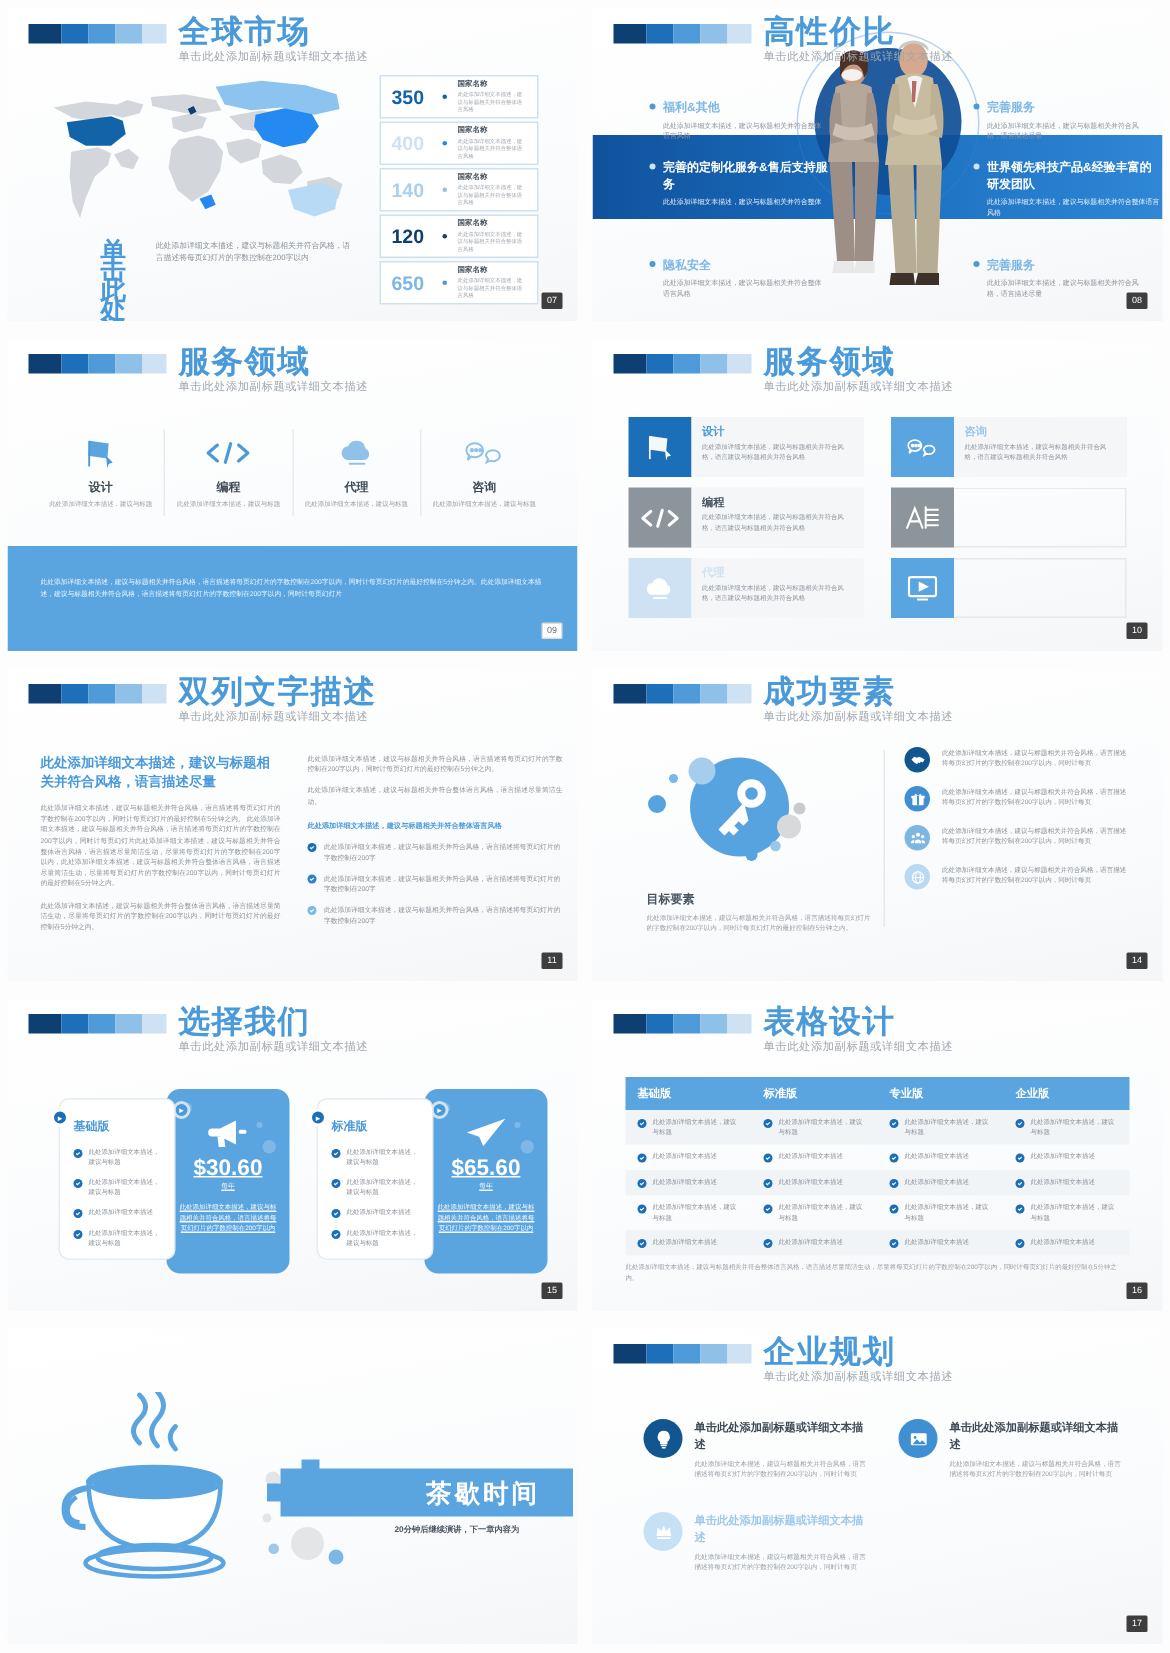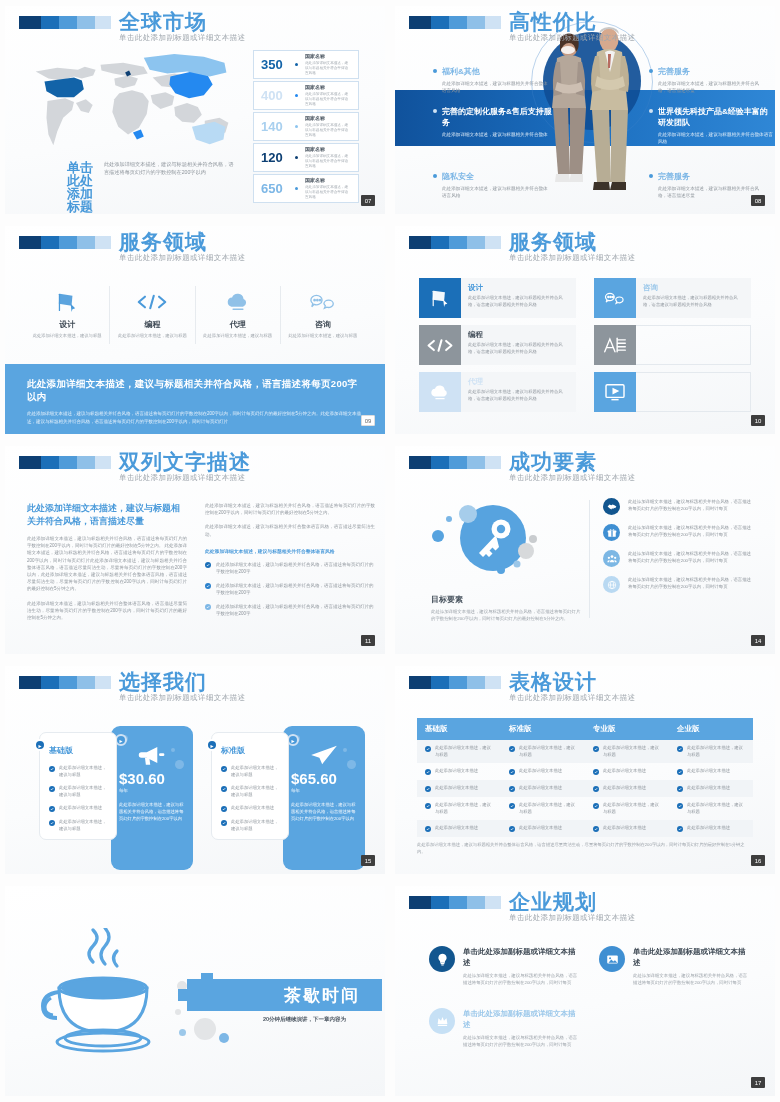--- a/index.html
+++ b/index.html
@@ -54,21 +54,21 @@
     width: 14px; height: 11px; background: #3e3e3e;
     border-radius: 1px; color: #fff; font-size: 6px;
     display: flex; align-items: center; justify-content: center;
   }
   .pg-badge.light { background:#ffffff; color:#6b6b6b; border:1px solid #ddd; }
 
   
   .map-wrap { position:absolute; left:20px; top:42px; width:215px; height:118px; }
   .map-wrap svg { width:100%; height:100%; }
   .map-caption { position:absolute; left:62px; top:155px; width:170px; display:flex; gap:7px; }
-  .map-cap-title { font-size:13px; font-weight:bold; color:#4a9ada; line-height:13px; width:52px; }
+  .map-cap-title { font-size:17px; font-weight:bold; color:#4a9ada; line-height:13px; width:52px; }
   .map-cap-body { font-size:5.2px; color:#8d949b; line-height:7.5px; }
   .stat-list { position:absolute; left:248px; top:44px; width:106px; }
   .stat-row {
     display:flex; align-items:center; gap:7px;
     border:1px solid #cfe0f0; height:29px; padding:0 7px; margin-bottom:2px;
     background:#fff;
   }
   .stat-num { font-size:13px; font-weight:bold; width:27px; }
   .stat-dot { width:3px; height:3px; border-radius:50%; flex:none; }
   .stat-txt { flex:1; }
@@ -152,23 +152,23 @@
   }
   .pr-badge {
     position:absolute; left:-6px; top:6px; width:12px; height:12px; border-radius:50%;
     background:#1b6fb8; border:2px solid #fff; display:flex; align-items:center;
     justify-content:center; color:#fff; font-size:6px;
   }
   .pr-name { font-size:8px; font-weight:bold; color:#4a9ada; margin-bottom:9px; }
   .pr-li { display:flex; gap:4px; margin-bottom:7px; }
   .pr-li span { font-size:4.3px; color:#8d949b; line-height:6.5px; }
   .pr-color {
-    width:82px; height:144px; background:#5aa5e0; border-radius:9px;
-    margin-left:-6px; margin-top:-6px; padding:12px 8px; 
-    position:relative; color:#fff; overflow:hidden;
+    width:82px; height:123px; background:#5aa5e0; border-radius:9px;
+    margin-left:-6px; margin-top:-6px; padding:12px 8px; text-align:center;
+    position:relative; color:#fff; overflow:hidden;text-decoration:underline;
   }
   .pr-price { font-size:15px; font-weight:bold; margin-top:4px; }
   .pr-per { font-size:4.5px; opacity:.9; margin-top:1px; }
   .pr-note { font-size:4.3px; line-height:7px; margin-top:8px; opacity:.95; }
   .bub { position:absolute; border-radius:50%; background:rgba(255,255,255,.22); }
 
   
   .tbl { position:absolute; left:22px; top:52px; right:22px; }
   .tbl-head { display:grid; grid-template-columns:repeat(4,1fr); background:#5aa5e0; }
   .tbl-head div { font-size:7.5px; font-weight:bold; color:#fff; padding:6px 8px; }
@@ -456,21 +456,20 @@
                 <circle cx="9" cy="8" r=".8" fill="currentColor"></circle>
                 <circle cx="12" cy="8" r=".8" fill="currentColor"></circle>
             </svg>
           </div>
           <div class="svc-name">咨询</div>
           <div class="svc-desc">此处添加详细文本描述，建议与标题</div>
         </div>
       </div>
 
       <div class="svc-banner">
-        <h4>此处添加详细文本描述，建议与标题相关并符合风格，语言描述将每页200字以内</h4>
         <p>此处添加详细文本描述，建议与标题相关并符合风格，语言描述将每页幻灯片的字数控制在200字以内，同时计每页幻灯片的最好控制在5分钟之内。此处添加详细文本描述，建议与标题相关并符合风格，语言描述将每页幻灯片的字数控制在200字以内，同时计每页幻灯片</p>
         <div class="pg-badge light">09</div>
       </div>
     </div>
   </div>
 
   <div class="slide">
     <div class="slide-inner">
       <div class="hdr">
         <div class="hdr-bar">

